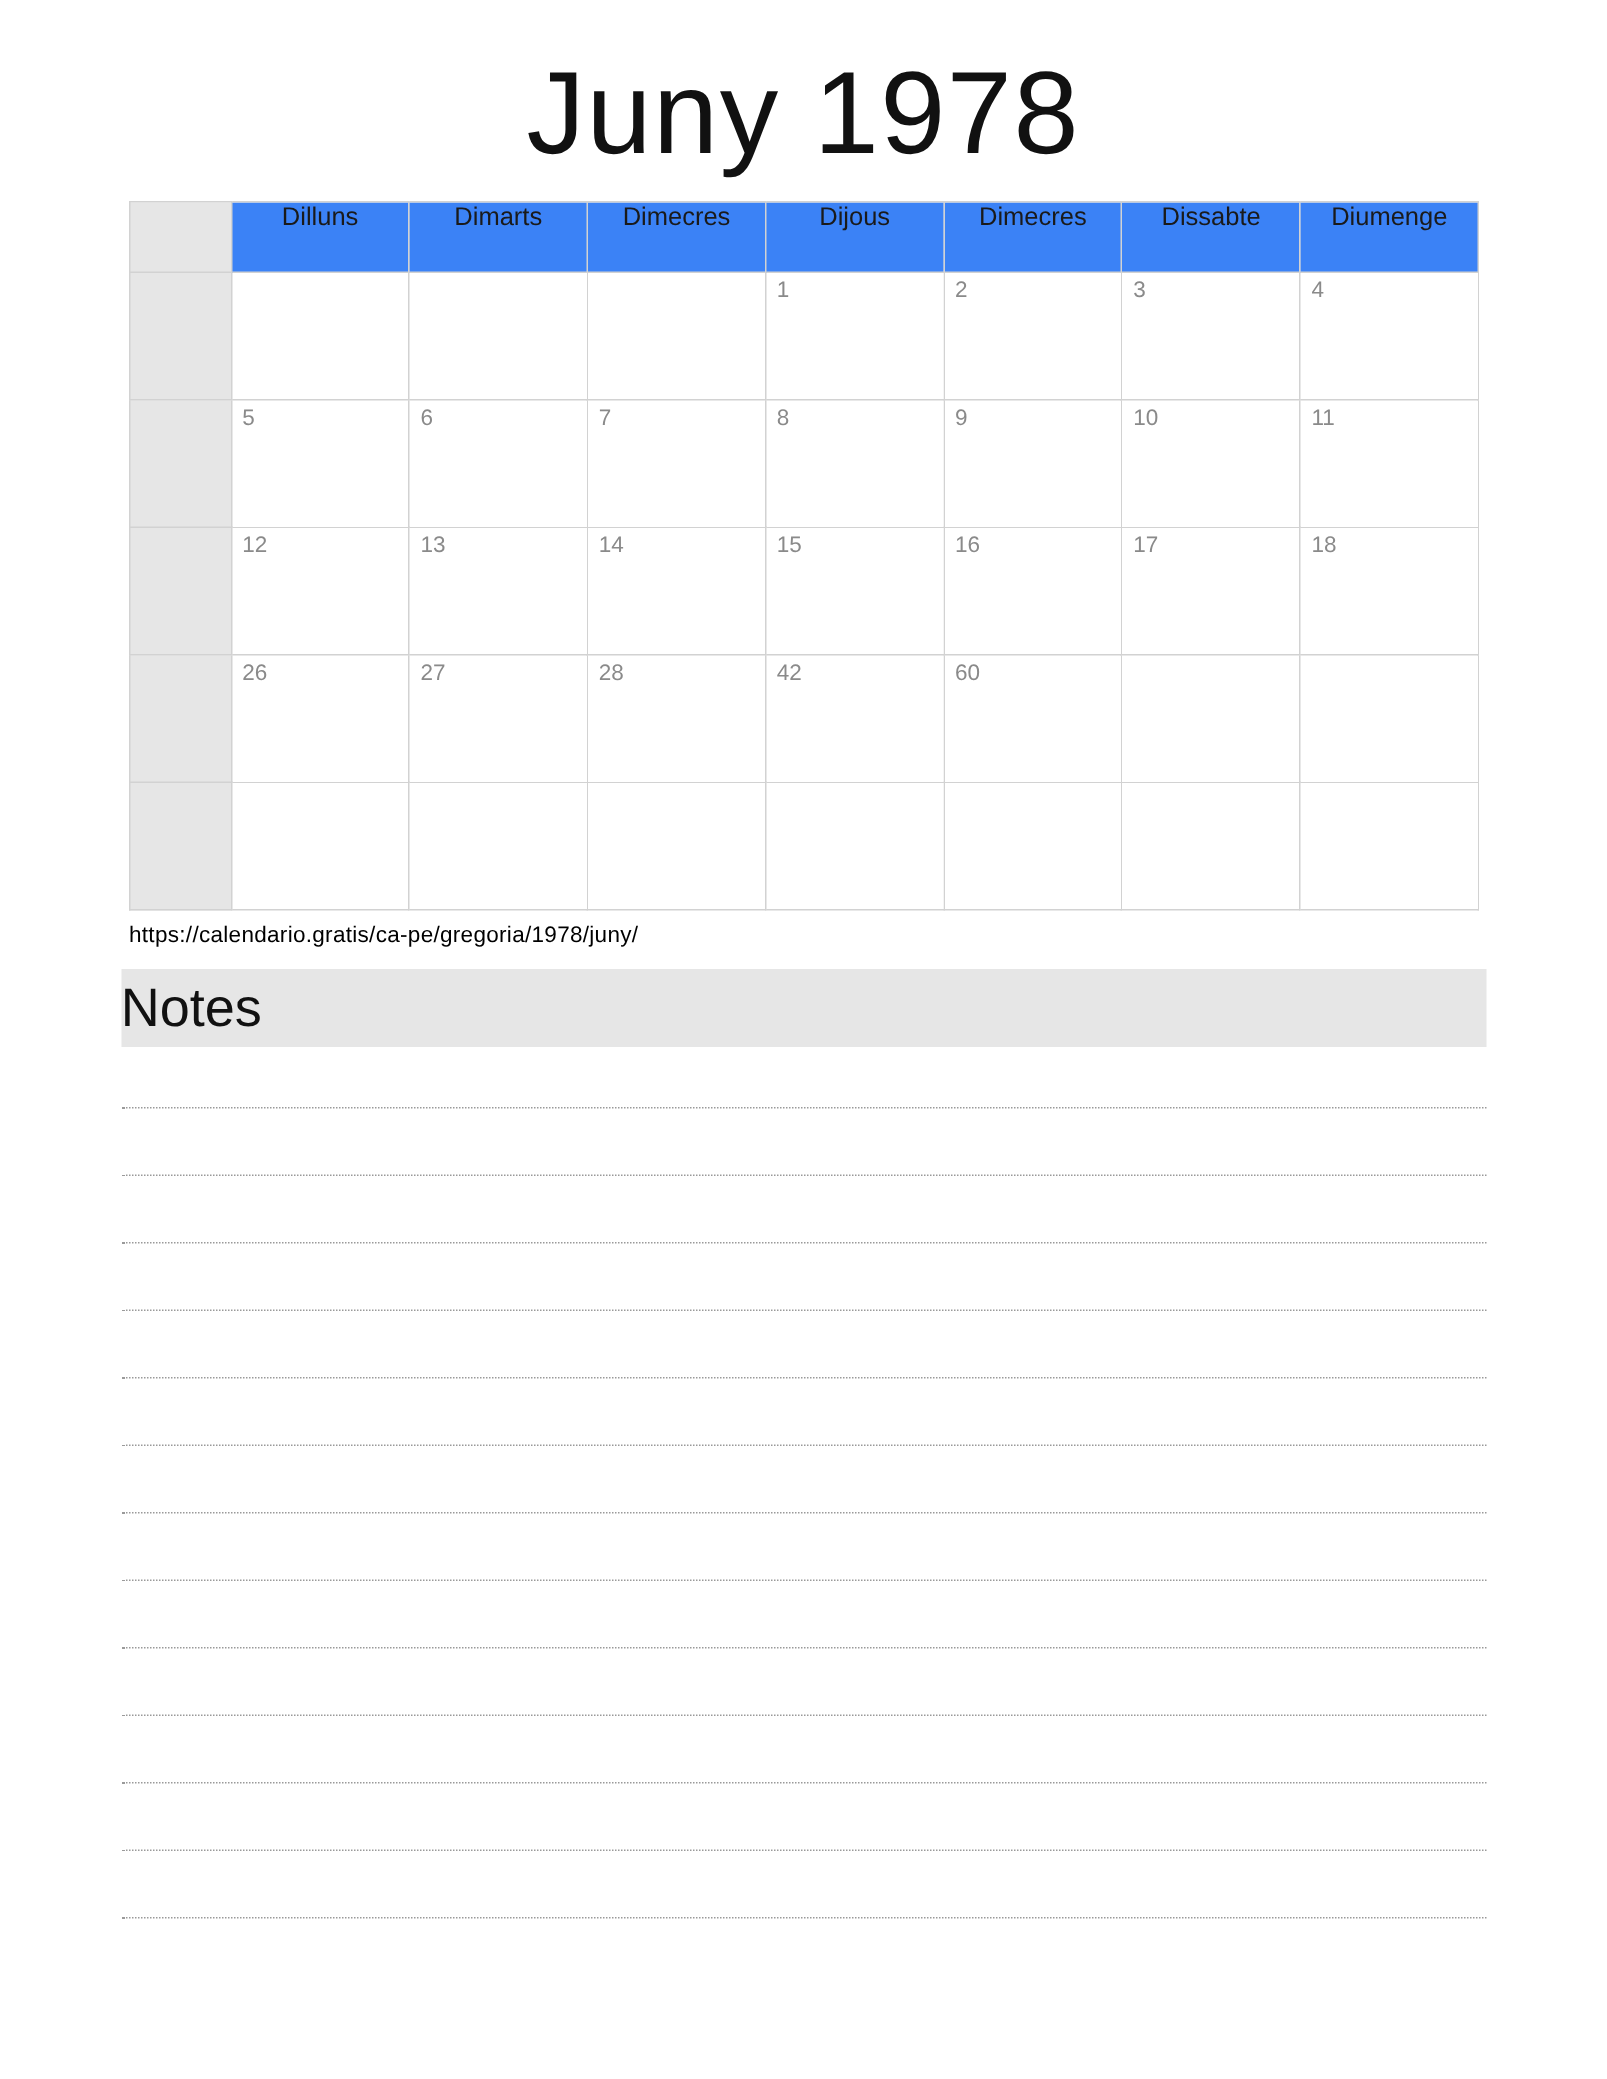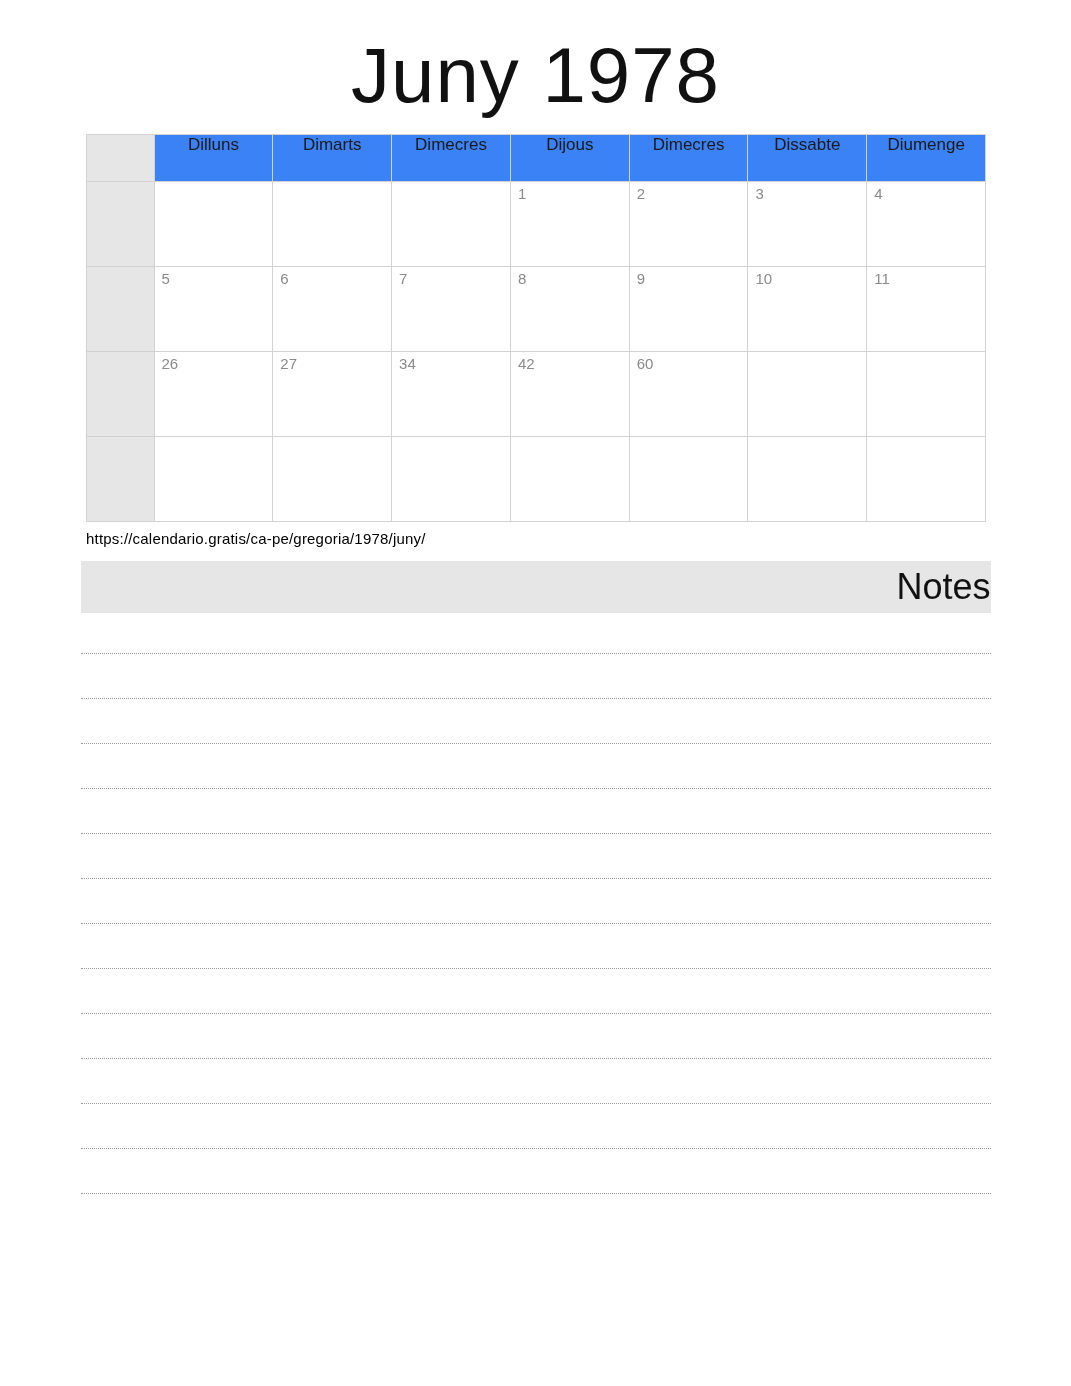--- a/index.html
+++ b/index.html
@@ -90,21 +90,21 @@
     letter-spacing: 0.2px;
   }
 
   
   .notes-section {
     margin: 14px auto 0 auto;
     width: 910px;
   }
   .notes-header {
     background: #e6e6e6;
-    text-align: right;
+    text-align: left;
     font-size: 36px;
     line-height: 44px;
     padding: 4px 0;
     color: #111111;
   }
   .note-line {
     border-bottom: 1px dotted #9a9a9a;
     height: 44px;
   }
   .note-line:first-child { height: 40px; }
@@ -185,27 +185,51 @@
           <td class="daycell">
               <span class="num">10</span>
             </td>
           <td class="daycell">
               <span class="num">11</span>
             </td>
         </tr>
         <tr>
           <td class="gutter-cell"></td>
           <td class="daycell">
+              <span class="num">12</span>
+            </td>
+          <td class="daycell">
+              <span class="num">13</span>
+            </td>
+          <td class="daycell">
+              <span class="num">14</span>
+            </td>
+          <td class="daycell">
+              <span class="num">15</span>
+            </td>
+          <td class="daycell">
+              <span class="num">16</span>
+            </td>
+          <td class="daycell">
+              <span class="num">17</span>
+            </td>
+          <td class="daycell">
+              <span class="num">18</span>
+            </td>
+        </tr>
+        <tr>
+          <td class="gutter-cell"></td>
+          <td class="daycell">
               <span class="num">26</span>
             </td>
           <td class="daycell">
               <span class="num">27</span>
             </td>
           <td class="daycell">
-              <span class="num">34</span>
+              <span class="num">28</span>
             </td>
           <td class="daycell">
               <span class="num">42</span>
             </td>
           <td class="daycell">
               <span class="num">60</span>
             </td>
           <td class="daycell">
               <span class="num"></span>
             </td>

